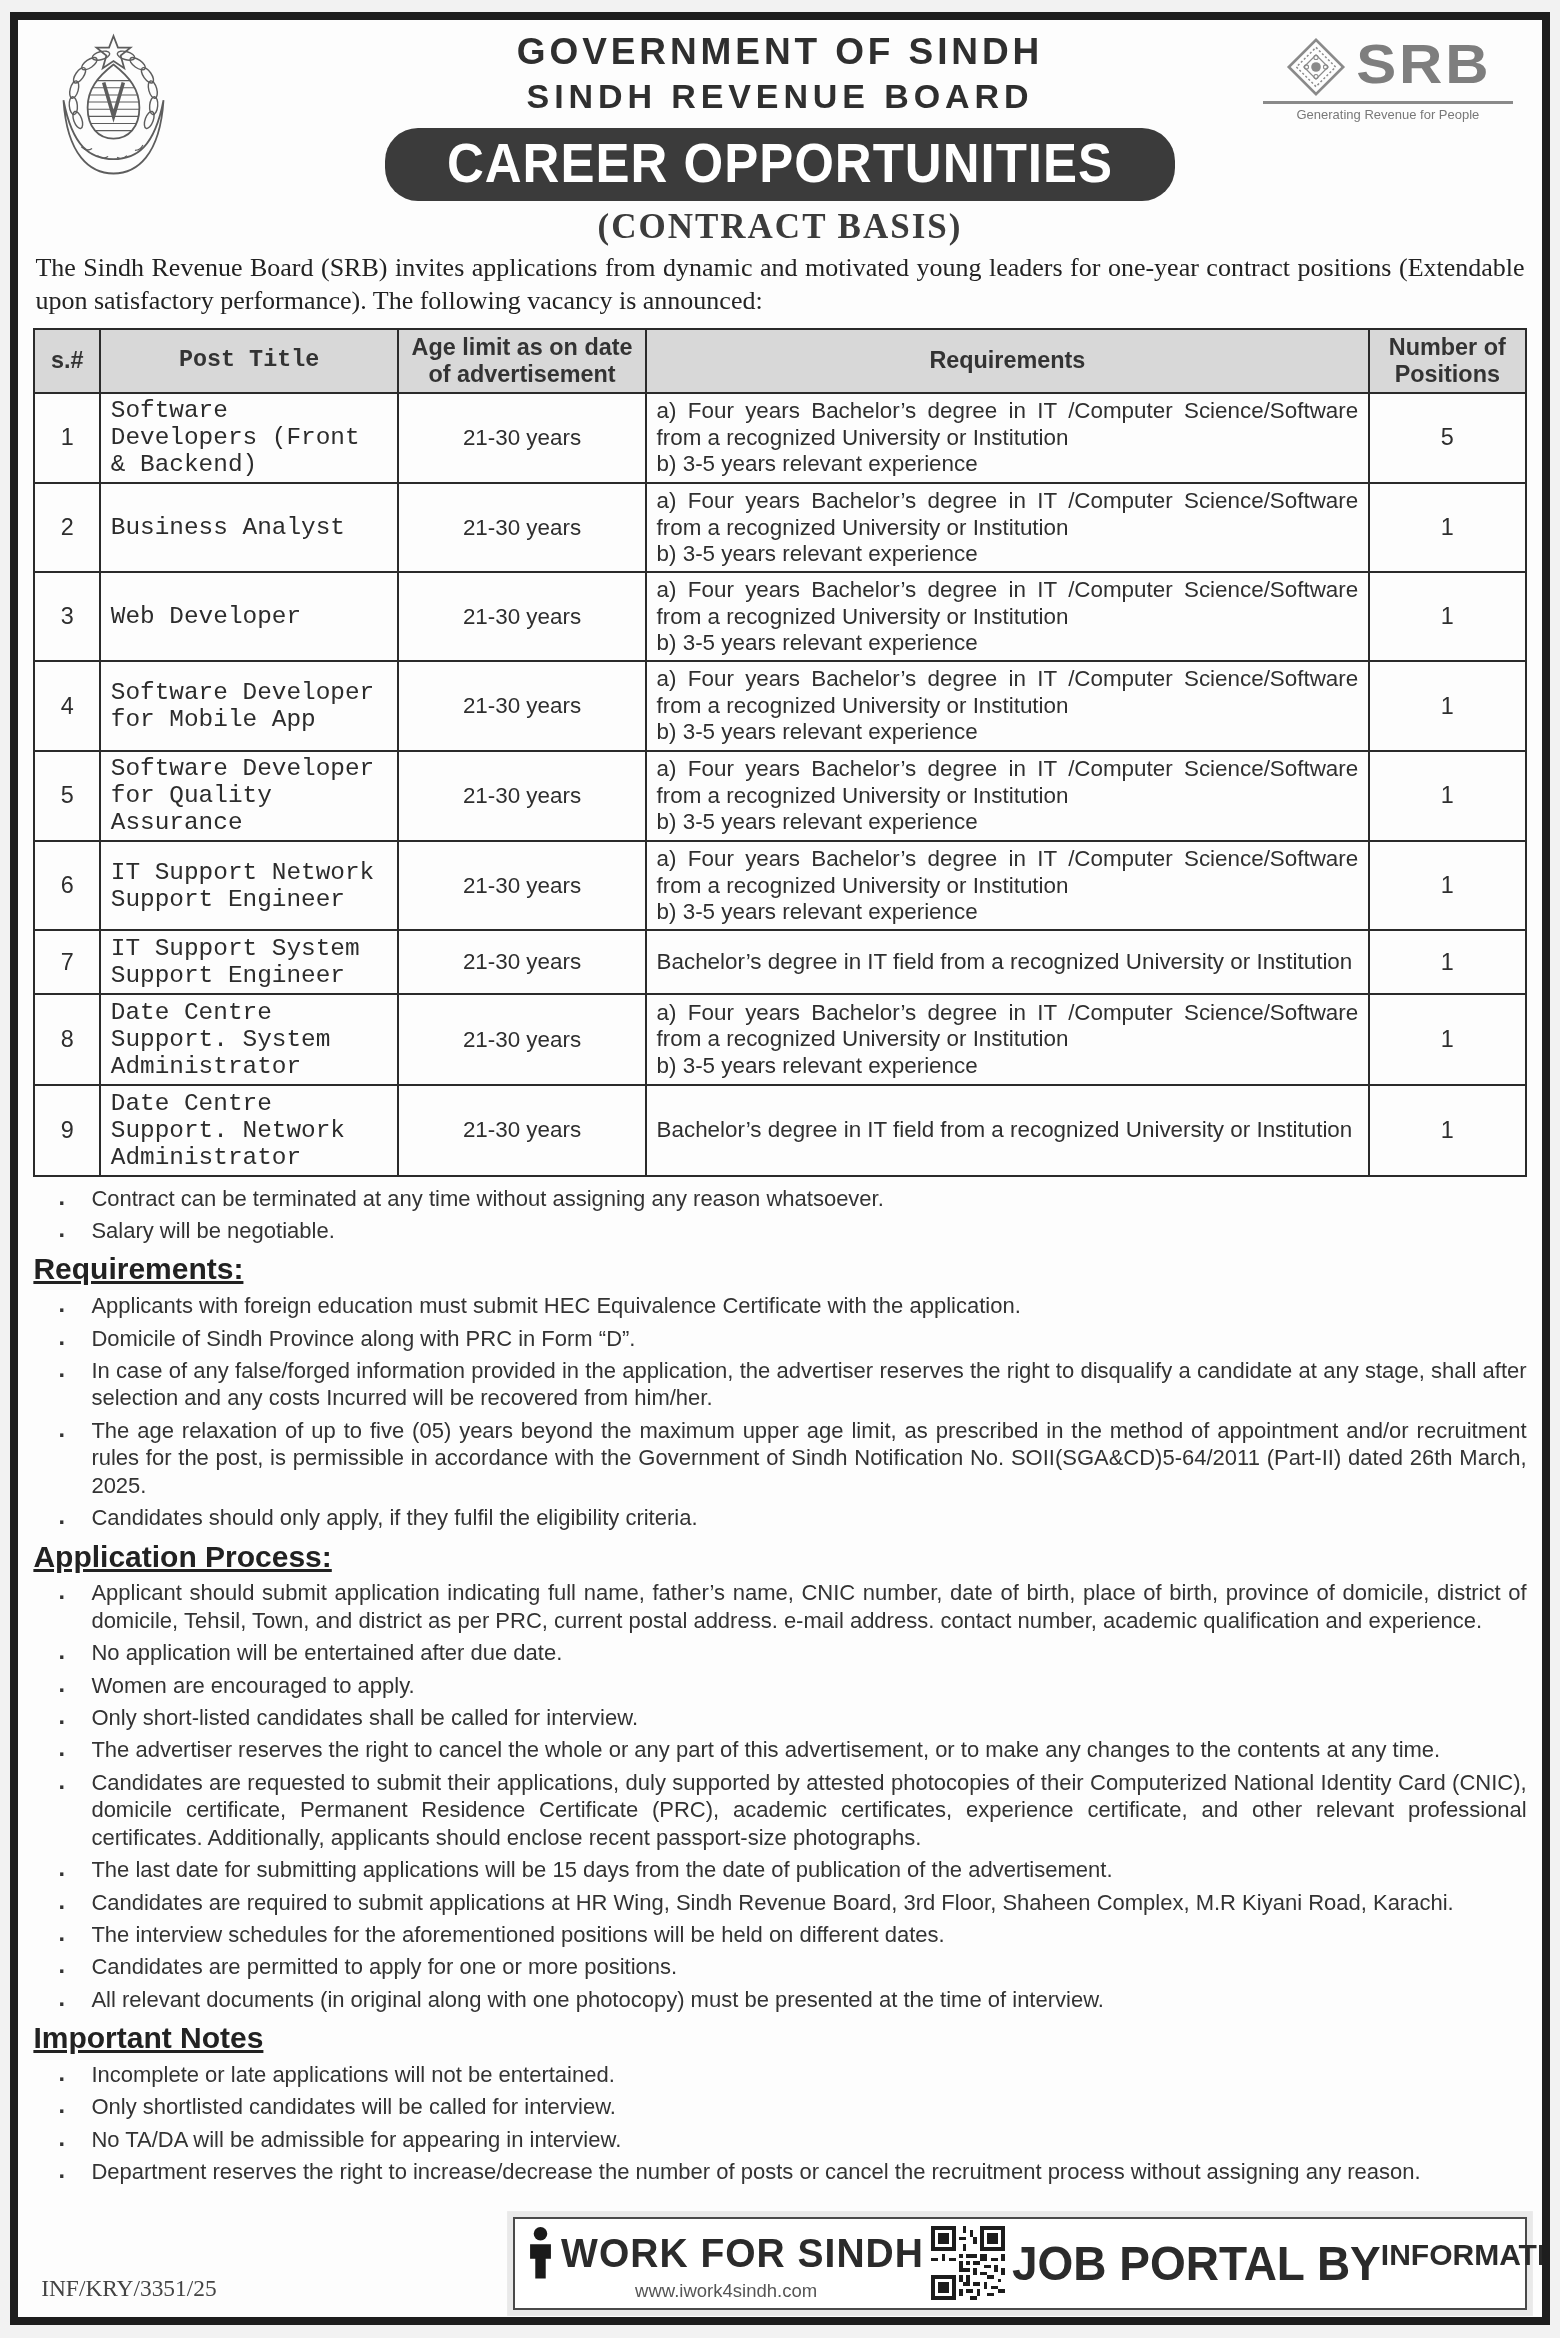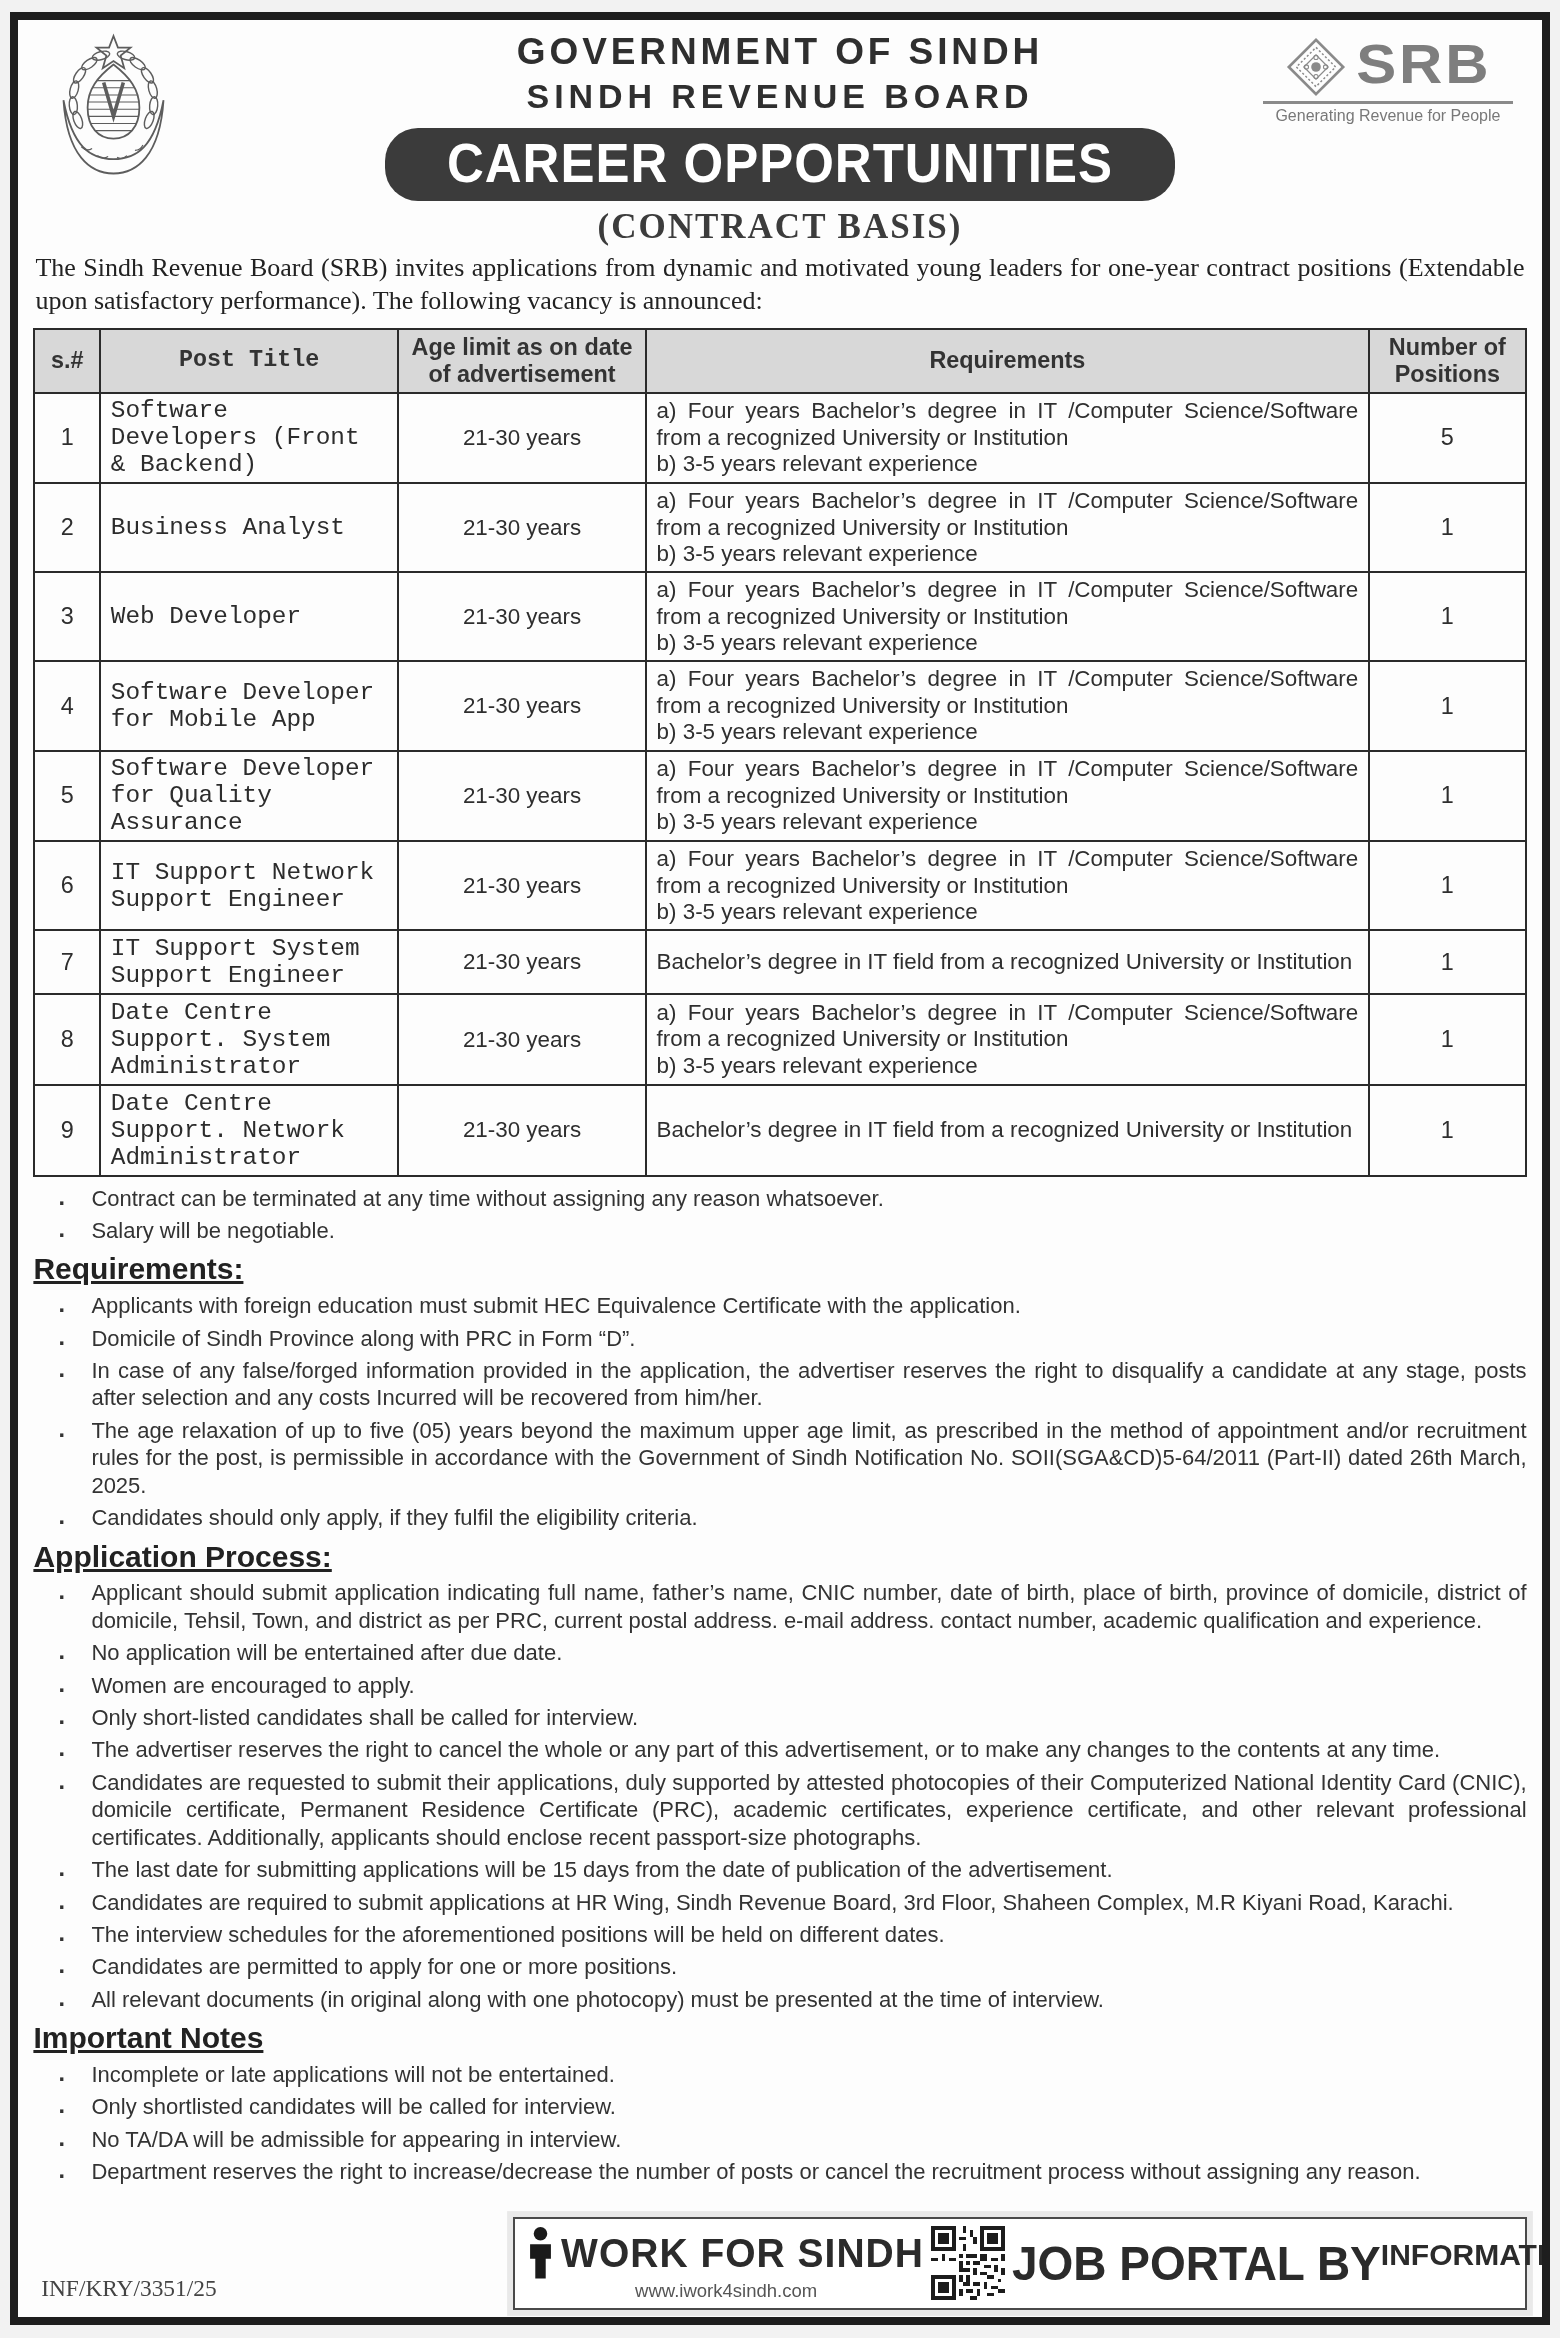--- a/index.html
+++ b/index.html
@@ -10,21 +10,21 @@
     border:8.8px solid #1e1e1e; background:#fdfdfd;
     padding:5.9px 15.6px 7.8px 15.6px; display:flex; flex-direction:column; overflow:hidden;
   }
   
   .hdr { position:relative; min-height:203px; }
   .crest { position:absolute; left:17.6px; top:3.9px; }
   .srb-logo { position:absolute; right:13.7px; top:9.8px; width:250px; text-align:center; }
   .srb-top { display:flex; align-items:flex-start; justify-content:center; gap:7.8px; }
   .srb-text { font-weight:900; font-size:60px; color:#7e7e7e; letter-spacing:2.9px; line-height:1; transform:scaleY(.92); }
   .srb-rule { height:2.9px; background:#8a8a8a; margin:2px 0 2.9px 0; }
-  .srb-tag { font-size:16px; color:#787878; }
+  .srb-tag { font-size:13px; color:#787878; }
   .hdr-center { width:839px; margin:0 auto; text-align:center; }
   .gov1 { font-size:37px; font-weight:700; letter-spacing:3.9px; color:#2f2f2f; padding-top:5.9px; }
   .gov2 { font-size:34px; font-weight:700; letter-spacing:4.9px; color:#2f2f2f; margin-top:3.9px; }
   .banner { margin:11.7px auto 5.9px auto; width:790px; background:#3b3b3b; border-radius:33px; padding:5.9px 0 7.8px 0; }
   .banner span { display:inline-block; color:#fff; font-weight:900; font-size:51px; letter-spacing:1px; transform:scaleY(1.08); }
   .contract { font-family:"Liberation Serif", serif; font-weight:700; font-size:35px; letter-spacing:2px; color:#3c3c3c; }
   
   .intro { font-family:"Liberation Serif", serif; font-size:26px; line-height:1.3; text-align:justify; color:#222; margin:3.9px 2px 9.8px 2px; }
   
   table.vac { width:100%; border-collapse:collapse; border:2.9px solid #2b2b2b; }
@@ -256,21 +256,21 @@
         <div class="bullet">
           <span class="bullet-marker">.</span>
           <span class="bullet-text">Applicants with foreign education must submit HEC Equivalence Certificate with the application.</span>
         </div>
         <div class="bullet">
           <span class="bullet-marker">.</span>
           <span class="bullet-text">Domicile of Sindh Province along with PRC in Form “D”.</span>
         </div>
         <div class="bullet">
           <span class="bullet-marker">.</span>
-          <span class="bullet-text">In case of any false/forged information provided in the application, the advertiser reserves the right to disqualify a candidate at any stage, posts after selection and any costs Incurred will be recovered from him/her.</span>
+          <span class="bullet-text">In case of any false/forged information provided in the application, the advertiser reserves the right to disqualify a candidate at any stage, shall after selection and any costs Incurred will be recovered from him/her.</span>
         </div>
         <div class="bullet">
           <span class="bullet-marker">.</span>
           <span class="bullet-text">The age relaxation of up to five (05) years beyond the maximum upper age limit, as prescribed in the method of appointment and/or recruitment rules for the post, is permissible in accordance with the Government of Sindh Notification No. SOII(SGA&amp;CD)5-64/2011 (Part-II) dated 26th March, 2025.</span>
         </div>
         <div class="bullet">
           <span class="bullet-marker">.</span>
           <span class="bullet-text">Candidates should only apply, if they fulfil the eligibility criteria.</span>
         </div>
       </div>

